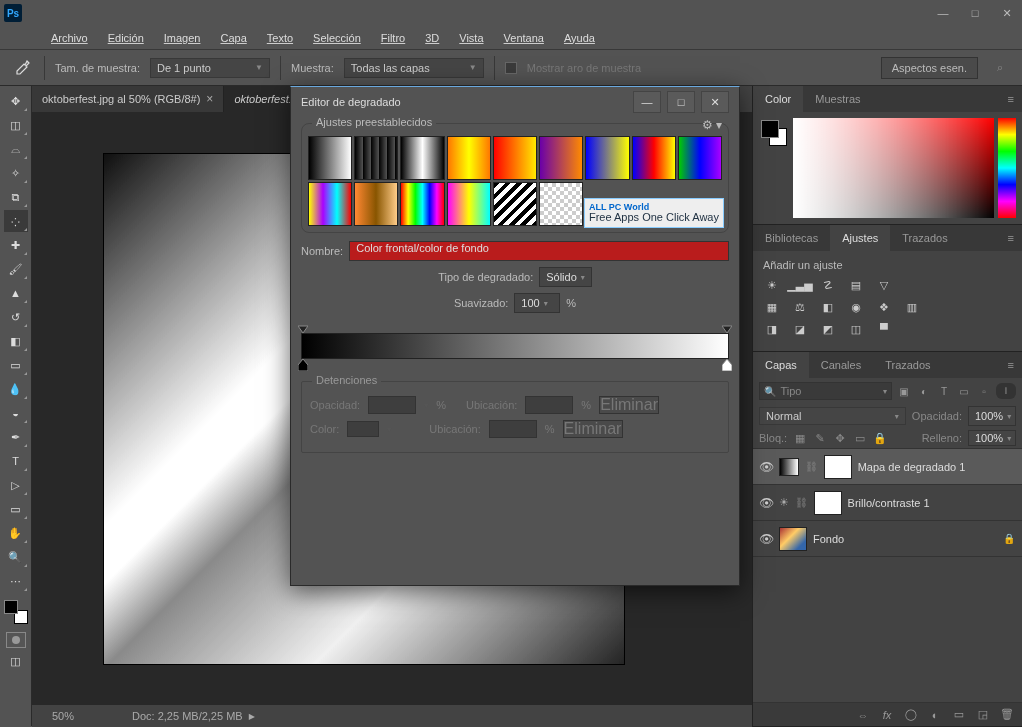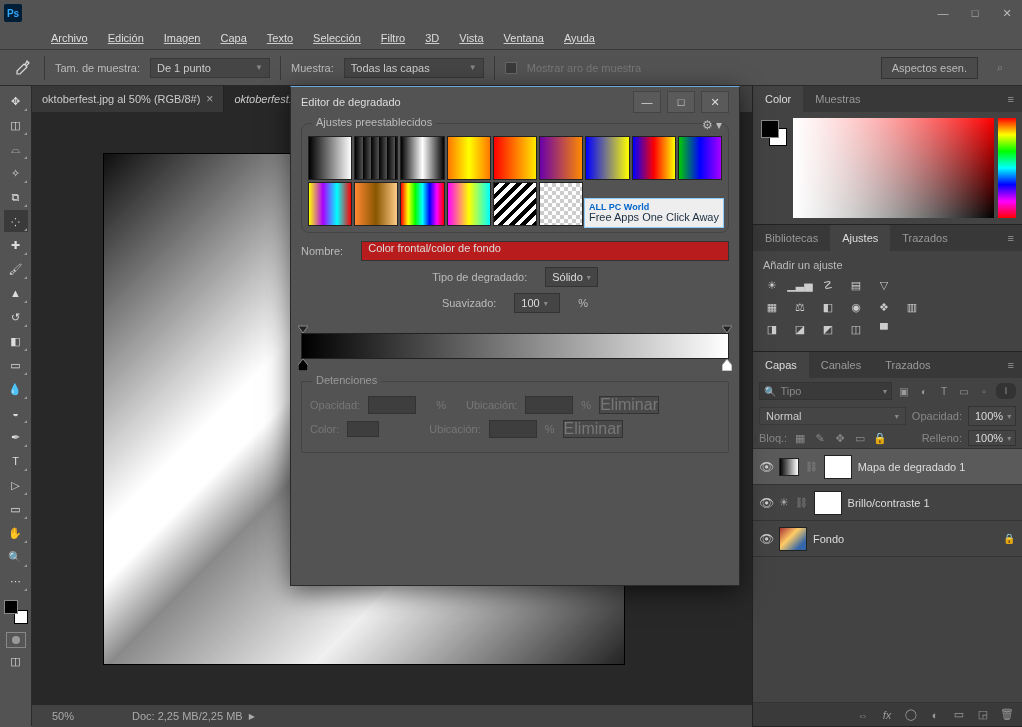--- a/index.html
+++ b/index.html
@@ -102,21 +102,21 @@
 .dlg-title .wbtn { width:28px; height:22px; display:flex; align-items:center; justify-content:center; background:#5a5a5a; border:1px solid #444;}
 .dlg-body { display:flex; padding:6px 10px 10px 10px; gap:10px; }
 .dlg-left { flex:1; }
 .dlg-right { width:100px; display:flex; flex-direction:column; gap:6px; }
 .dlg-btn { height:24px; background:#5a5a5a; border:1px solid #3a3a3a; border-radius:12px; color:#ddd; display:flex; align-items:center; justify-content:center; }
 .fieldset { border:1px solid #444; border-radius:8px; padding:6px; margin-bottom:8px; position:relative;}
 .fieldset > .legend { position:absolute; top:-8px; left:10px; background:#535353; padding:0 4px; color:#bbb; font-size:11px;}
 .presets-grid { display:grid; grid-template-columns:repeat(9,1fr); gap:2px; margin-top:6px;}
 .preset { width:100%; aspect-ratio:1; border:1px solid #222; }
 .gear { position:absolute; right:6px; top:-6px; color:#bbb; font-size:12px;}
-.row { display:flex; align-items:center; gap:18px; margin:6px 0; color:#bbb;}
+.row { display:flex; align-items:center; gap:6px; margin:6px 0; color:#bbb;}
 .textin { background:#b91c1c; border:1px solid #333; color:#ddd; height:20px; padding:0 6px; flex:1;}
 .mini-sel { background:#454545; border:1px solid #333; color:#ddd; height:20px; padding:0 6px; display:flex; align-items:center; gap:4px;}
 .mini-sel .caret{font-size:8px;color:#888;}
 .grad-editor { margin:8px 0; }
 .grad-bar { height:26px; background:linear-gradient(to right,#000,#fff); border:1px solid #222; position:relative;}
 .grad-stops-top { height:12px; position:relative; }
 .grad-stops-bot { height:14px; position:relative; }
 .stop { width:10px; height:10px; position:absolute; top:0;}
 .stop.top { top:auto; bottom:0;}
 .stop svg { display:block; }

